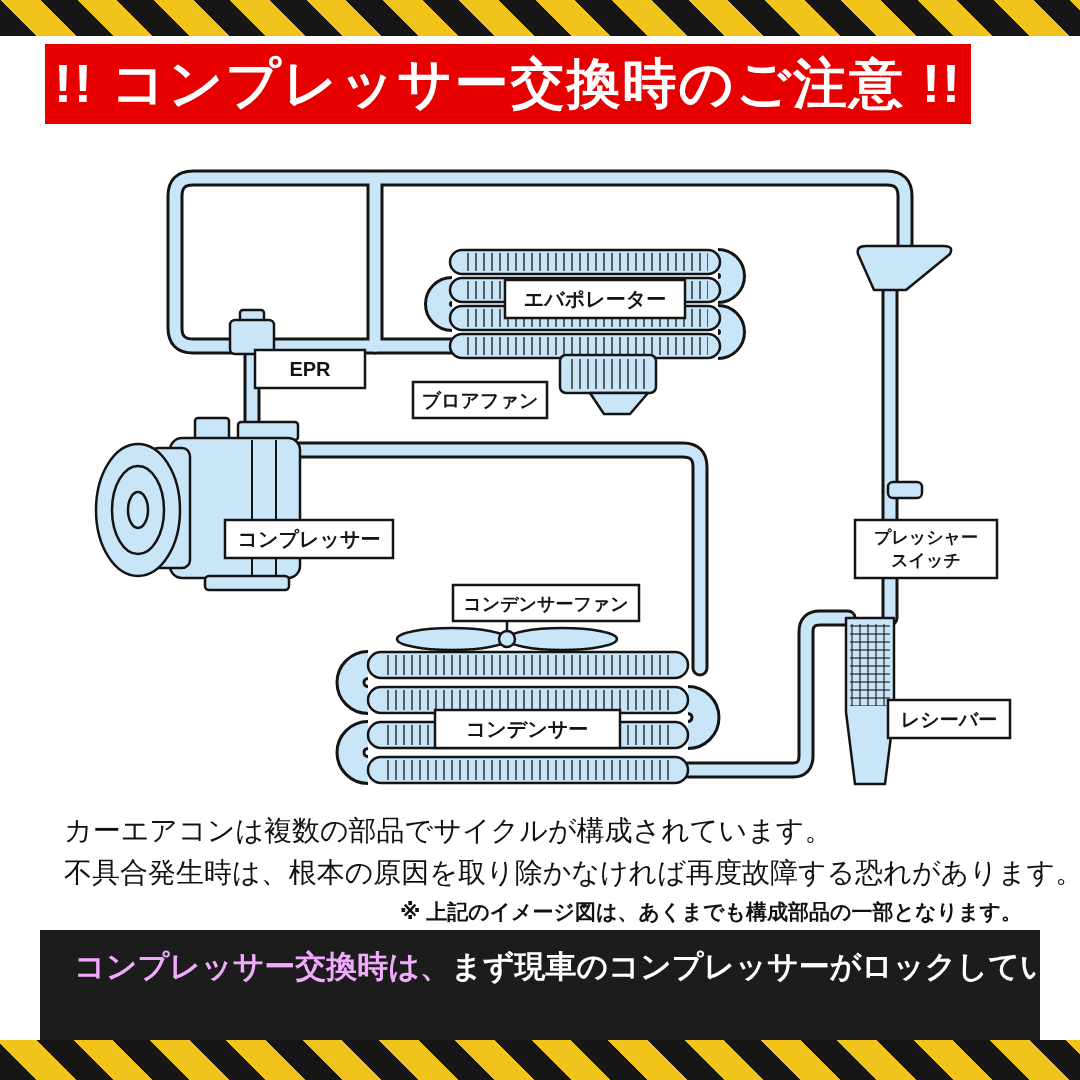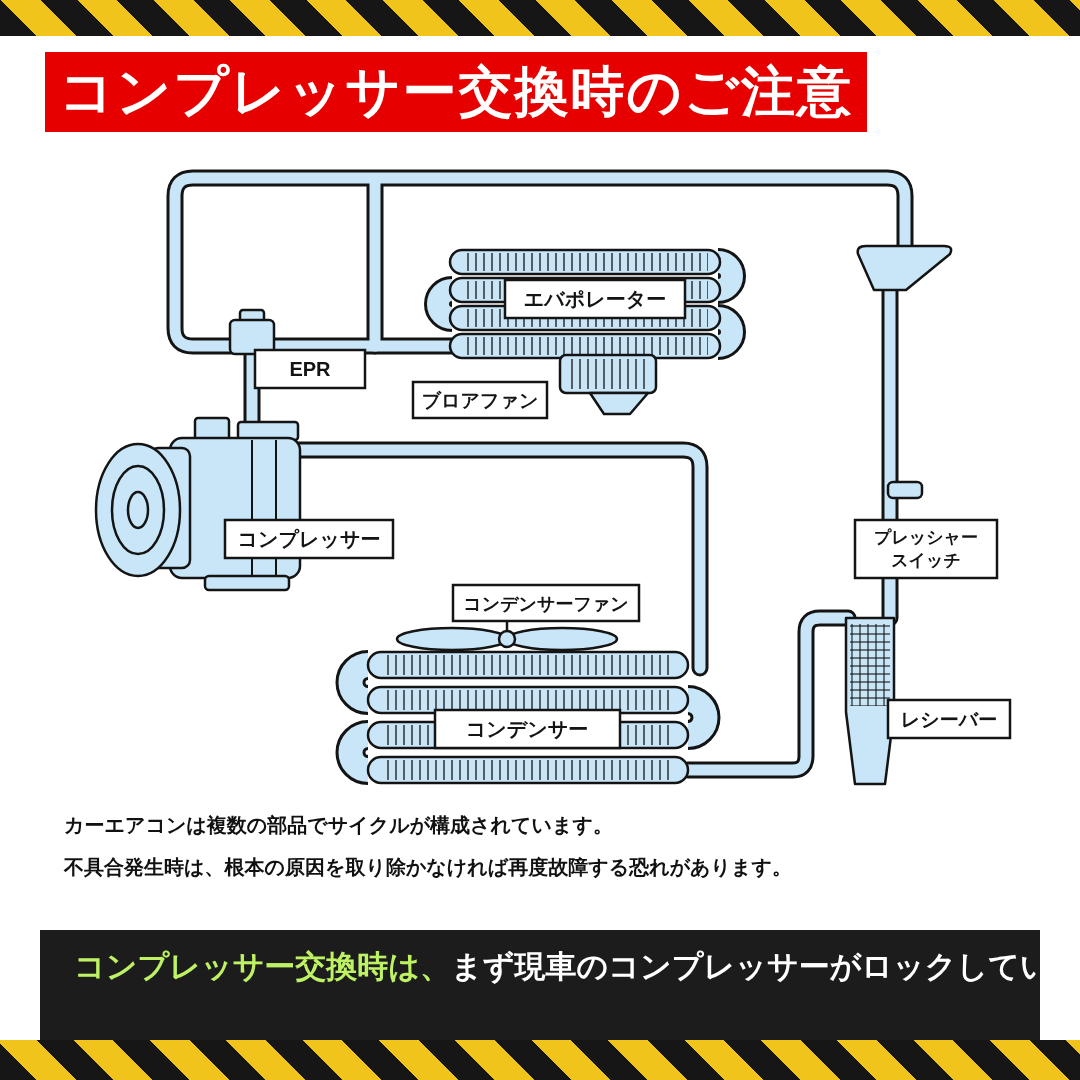--- a/index.html
+++ b/index.html
@@ -2,41 +2,41 @@
 <html><head>
 <meta charset="utf-8">
 <style>
   html,body{margin:0;padding:0;background:#888;}
   .page{position:relative;width:1080px;height:1080px;background:#ffffff;overflow:hidden;
         font-family:"Liberation Sans","DejaVu Sans",sans-serif;margin:0 auto;}
   .hazard{position:absolute;left:0;right:0;
         background:repeating-linear-gradient(45deg,#161616 0 26px,#f0c41b 26px 54px);}
   .hazard.top{top:0;height:36px;}
   .hazard.bottom{top:1040px;height:40px;}
-  .banner{position:absolute;top:52px;left:45px;width:822px;height:80px;background:#e60000;
+  .banner{position:absolute;top:44px;left:45px;width:926px;height:80px;background:#e60000;
         display:flex;align-items:center;justify-content:center;}
   .banner span{color:#ffffff;font-size:54px;font-weight:900;letter-spacing:2px;white-space:nowrap;}
   .diagram-svg{position:absolute;top:150px;left:0;}
   .lbl{font:700 20px "Liberation Sans","DejaVu Sans",sans-serif;fill:#141414;text-anchor:middle;}
   .lbl.s19{font-size:19px;}
   .lbl.s18{font-size:18px;}
   .lbl.s17{font-size:17px;}
   .pk{fill:none;stroke:#141414;stroke-width:17;stroke-linecap:round;stroke-linejoin:round;}
   .pb{fill:none;stroke:#c9e6f8;stroke-width:11;stroke-linecap:round;stroke-linejoin:round;}
   .uk{fill:none;stroke:#141414;}
   .ub{fill:none;stroke:#c9e6f8;}
   .part{fill:#c9e6f8;stroke:#141414;stroke-width:2.5;stroke-linejoin:round;}
   .box{fill:#ffffff;stroke:#141414;stroke-width:2.5;}
-  .bodytext{position:absolute;left:64px;color:#111;font-size:20px;font-weight:700;white-space:nowrap;}
+  .bodytext{position:absolute;left:64px;color:#111;font-size:28px;font-weight:400;white-space:nowrap;}
   .bt1{top:812px;}
   .bt2{top:854px;}
   .note{position:absolute;right:58px;top:898px;color:#111;font-size:21px;font-weight:700;white-space:nowrap;}
   .warnbox{position:absolute;top:930px;left:40px;width:1000px;height:110px;background:#1c1c1c;
         box-sizing:border-box;padding:15px 34px;color:#ffffff;font-size:31px;font-weight:700;line-height:1.45;}
-  .warnbox .hl{color:#bef264;}
+  .warnbox .hl{color:#f0abfc;}
   .warnbox div{white-space:nowrap;}
 </style>
 </head>
 <body>
 
 <div class="page">
 
   <div class="hazard top"></div>
 
   <div class="banner">
@@ -177,20 +177,21 @@
       <text class="lbl s17" x="926" y="393">プレッシャー</text>
       <text class="lbl s17" x="926" y="416">スイッチ</text>
 
       <rect class="box" x="888" y="550" width="122" height="38"></rect>
       <text class="lbl s19" x="949" y="576">レシーバー</text>
     </g>
   </svg>
 
   <div class="bodytext bt1">カーエアコンは複数の部品でサイクルが構成されています。</div>
   <div class="bodytext bt2">不具合発生時は、根本の原因を取り除かなければ再度故障する恐れがあります。</div>
+  <div class="note">※ 上記のイメージ図は、あくまでも構成部品の一部となります。</div>
 
   <div class="warnbox">
     <div>
       <span class="hl">コンプレッサー交換時は、</span><span>まず現車のコンプレッサーがロックしていないか、</span>
     </div>
   </div>
 
   <div class="hazard bottom"></div>
 
 </div>

